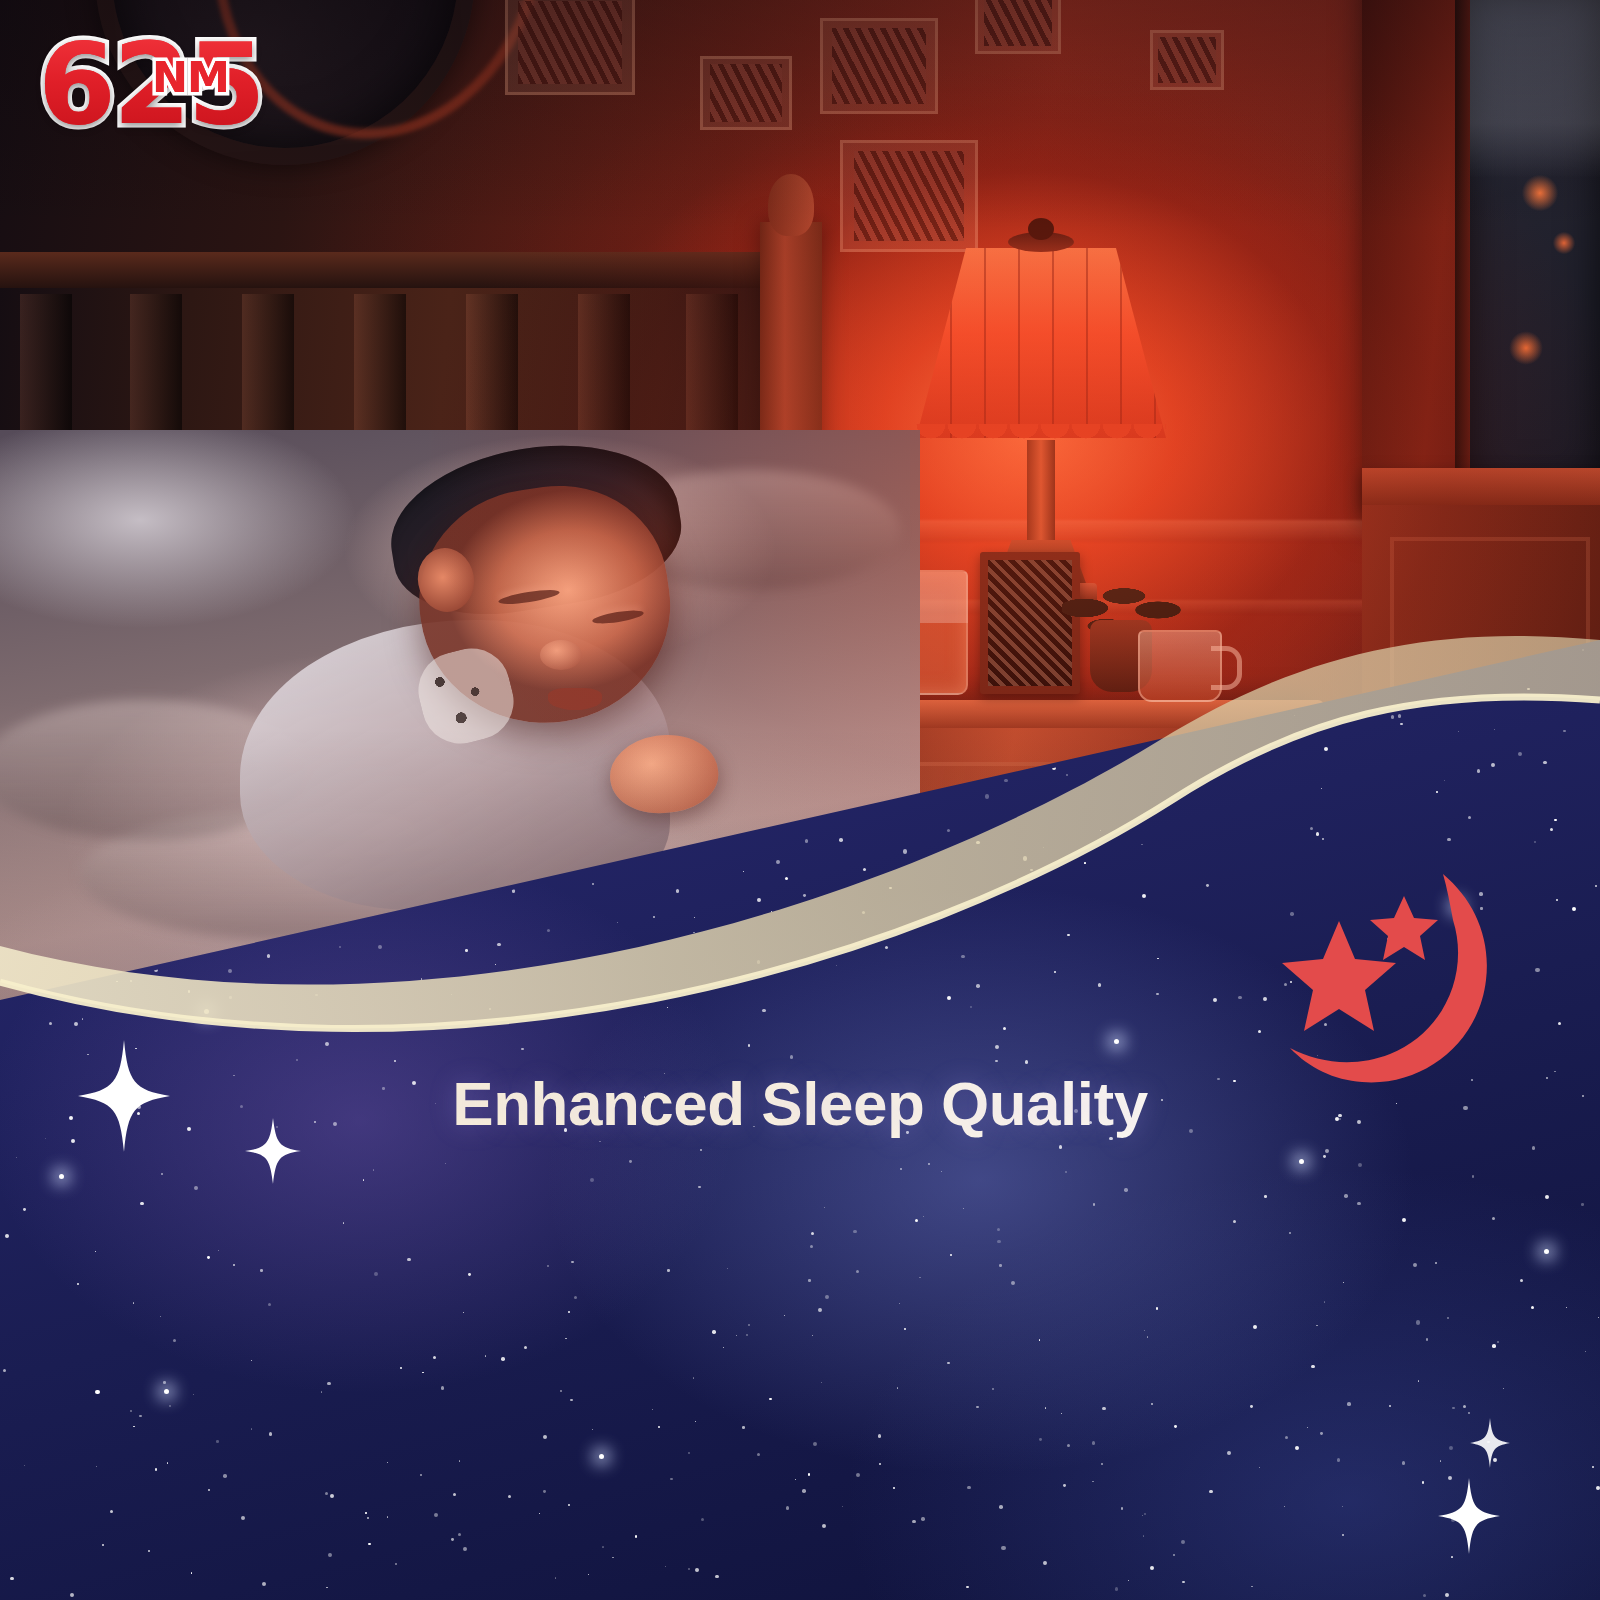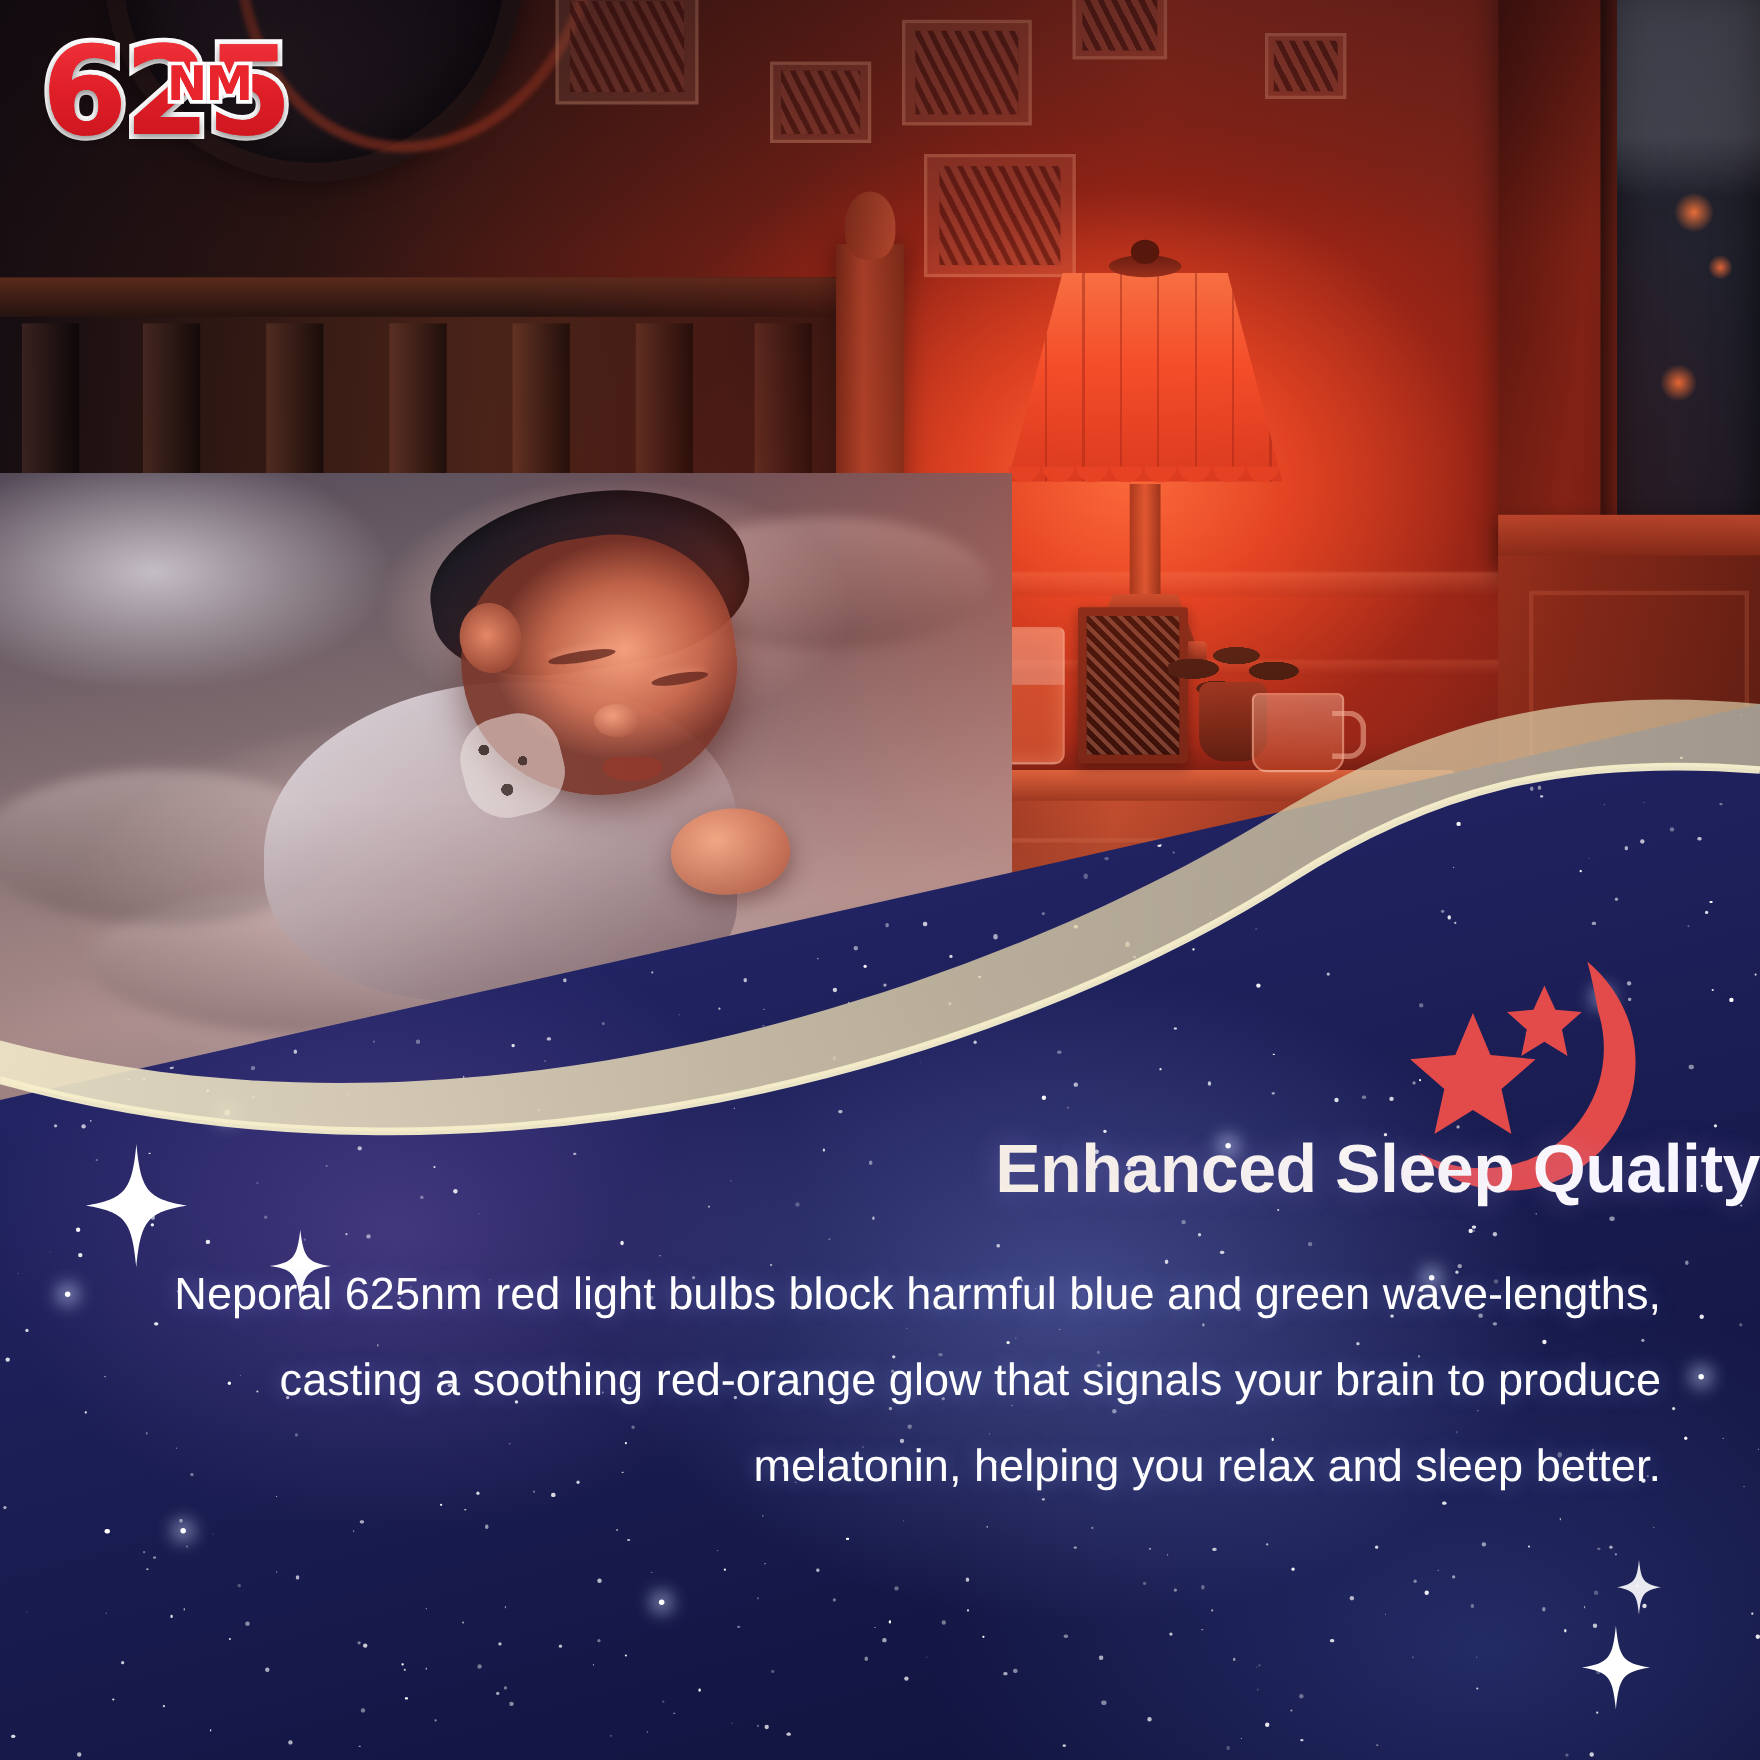--- a/index.html
+++ b/index.html
@@ -403,21 +403,21 @@
     box-shadow:0 4px 16px rgba(0,0,0,.35);
   }
   .pill span{
     font-size:44px;font-weight:bold;color:#fff;
     font-family:"Liberation Sans", sans-serif;
     letter-spacing:.3px;
     text-shadow:0 2px 6px rgba(0,0,0,.25);
   }
 
   
-  .copy{position:absolute;left:0;top:1029px;width:1600px;text-align:right;}
+  .copy{position:absolute;left:0;top:1069px;width:1600px;text-align:center;}
   .h1{
     font-size:62px;line-height:70px;font-weight:bold;
     font-family:"Liberation Sans", sans-serif;
     letter-spacing:-.5px;
     background:linear-gradient(95deg,#f9eed0 0%,#fbf3dc 48%,#ffffff 92%);
     -webkit-background-clip:text;background-clip:text;color:transparent;
     text-shadow:0 0 26px rgba(180,160,255,.28);
   }
   .h2{
     margin-top:14px;
@@ -1102,16 +1102,15 @@
   <div class="hdr">
     <div class="nm-num">625</div>
     <div class="nm-num2">625</div>
     <div class="nm-badge">NM</div>
     <div class="nm-badge2">NM</div>
 
   </div>
 
   <div class="copy">
     <div class="h1">Enhanced Sleep Quality</div>
-    <div class="body">Neporal 625nm red light bulbs block harmful blue and green wave-lengths, casting a soothing red-orange glow that signals your brain to produce melatonin, helping you relax and sleep better.</div>
   </div>
 
 </div>
 
 </body></html>

